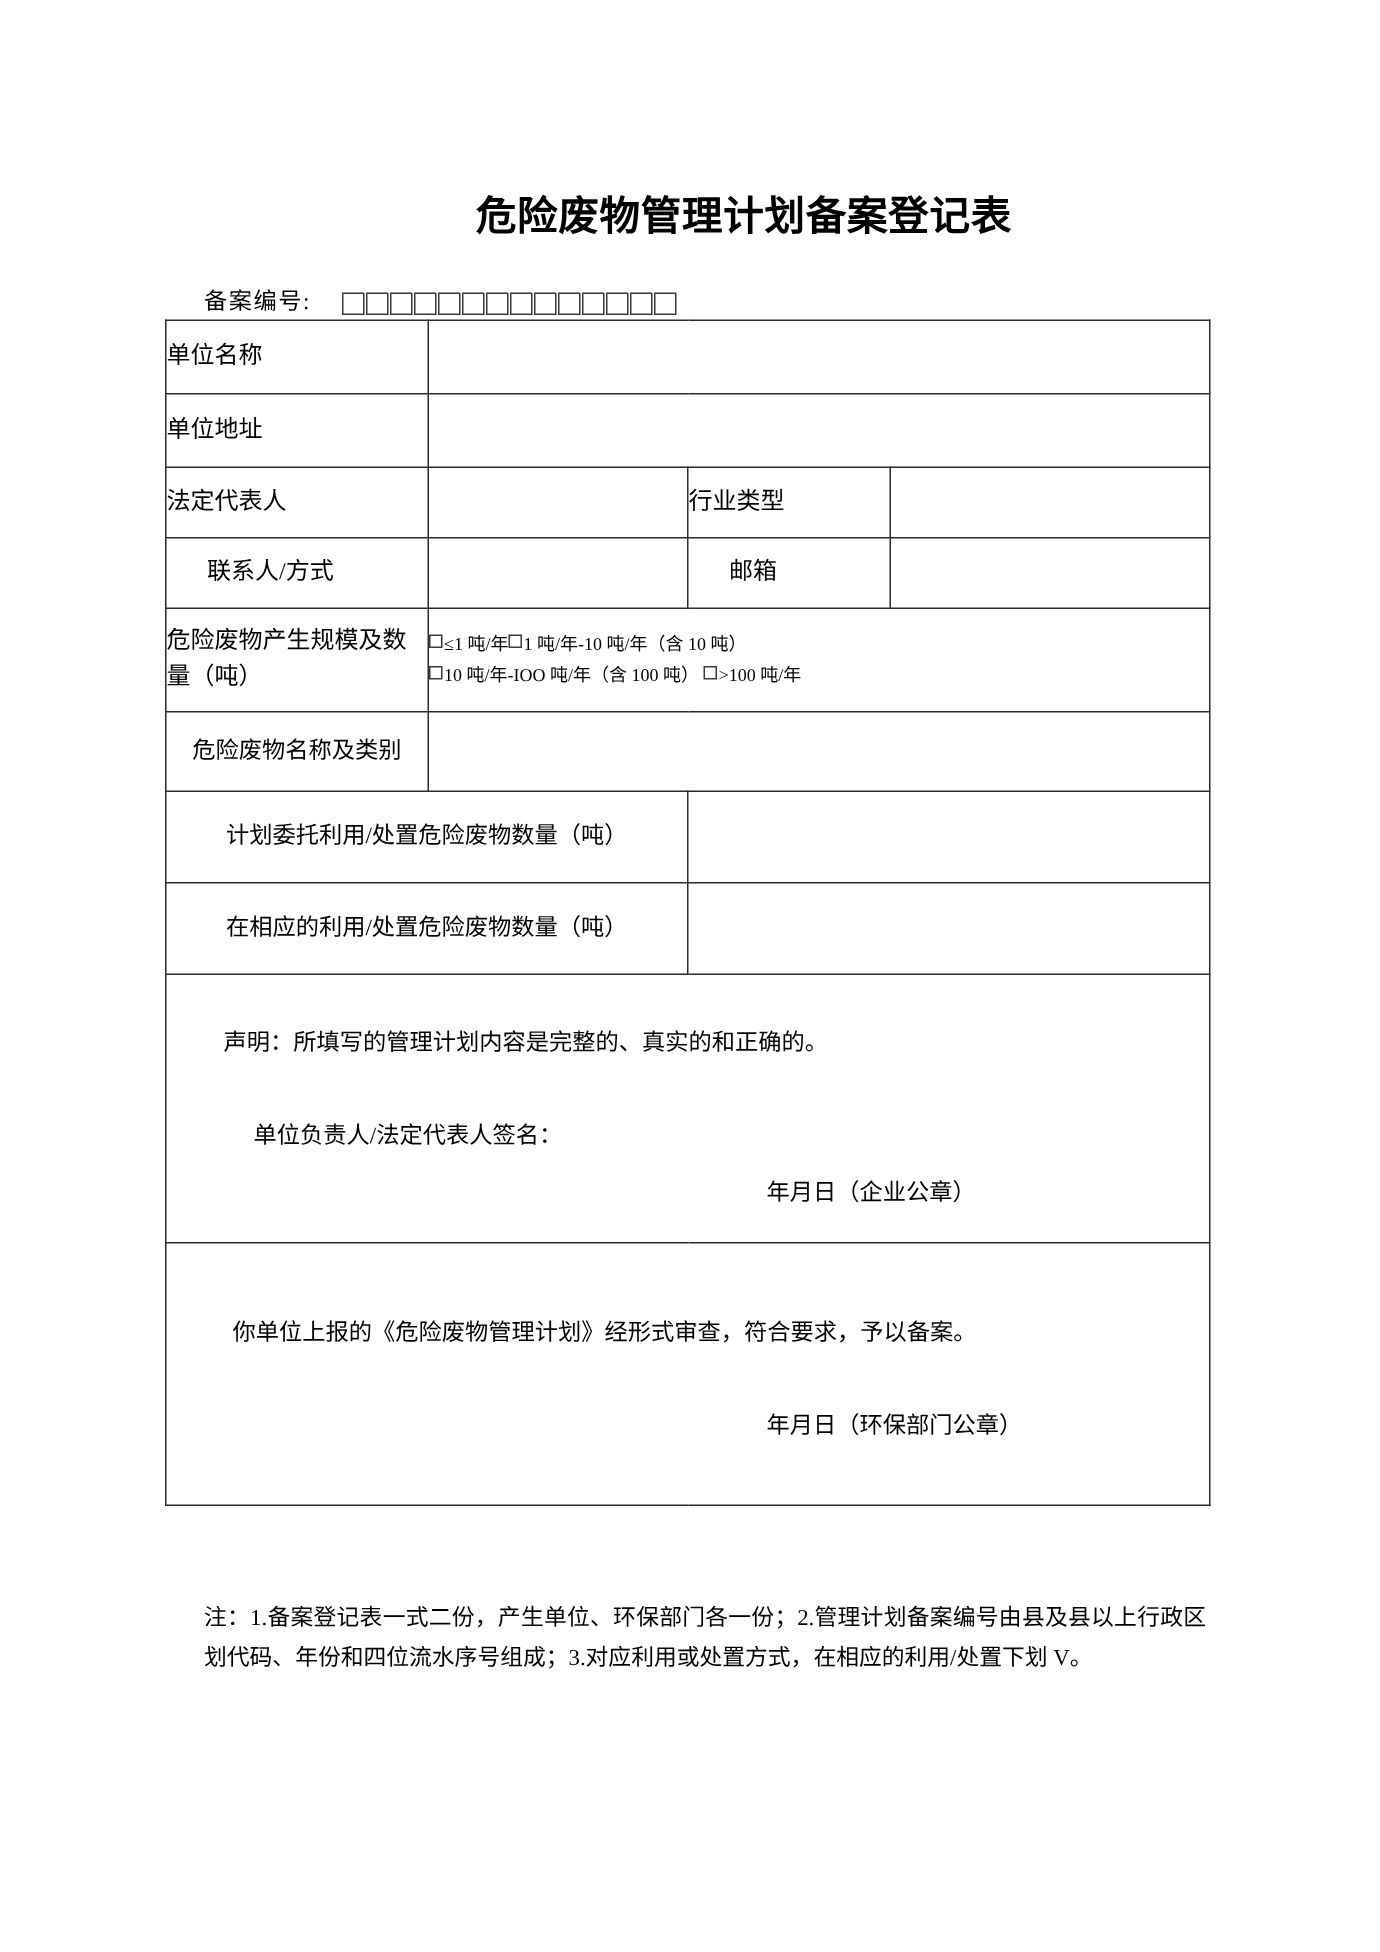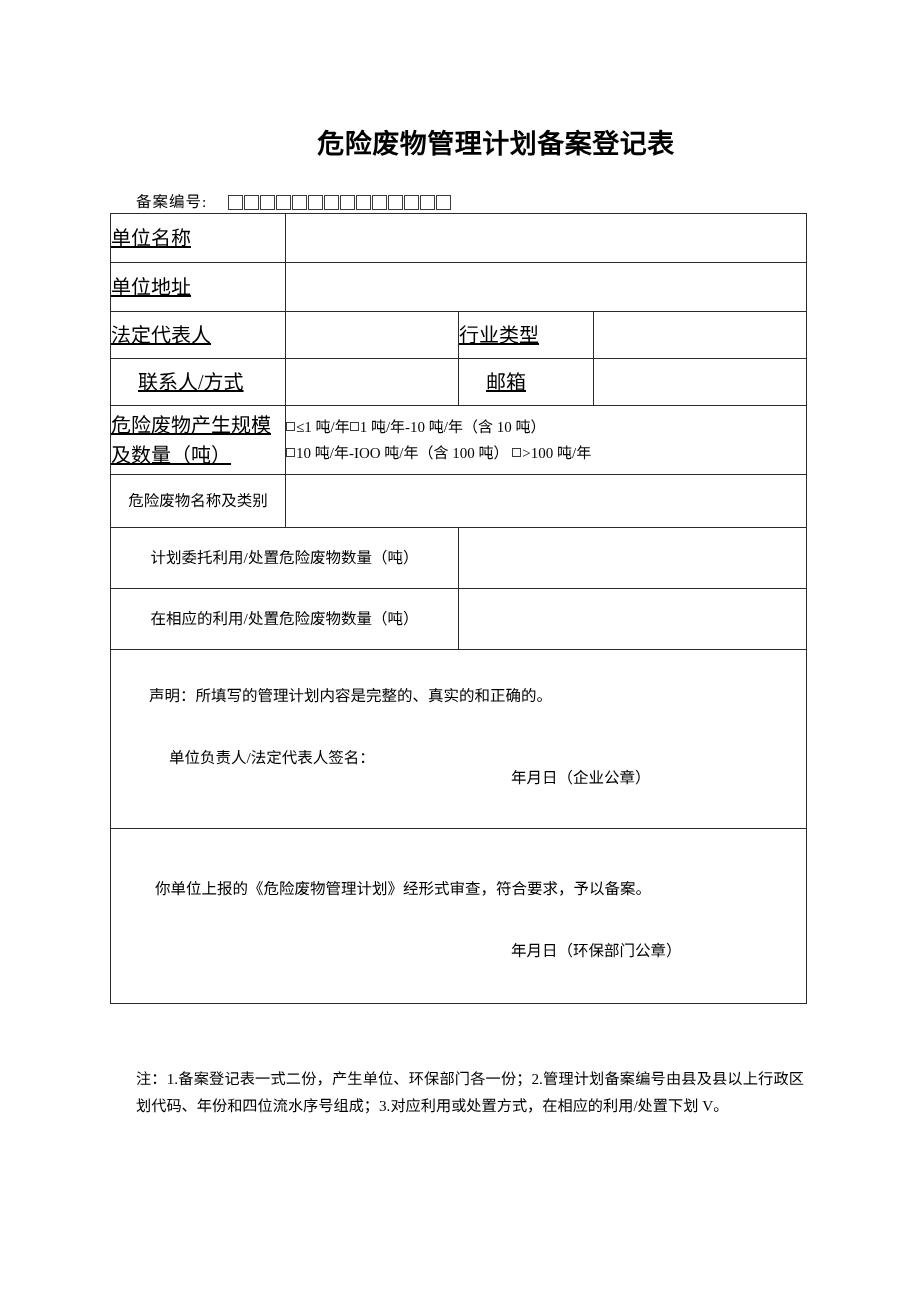--- a/index.html
+++ b/index.html
@@ -79,23 +79,22 @@
     table-layout: fixed;
     font-size: 15px;
   }
   .form-table td {
     border: 1px solid #2b2b2b;
     padding: 0;
     vertical-align: middle;
   }
   .cell-label {
     padding: 6px 0 6px 8px;
-    font-size: 20px;
+    font-size: 16px;
     line-height: 1.5;
-    text-decoration: underline;
   }
   .cell-label-center {
     padding: 6px 10px;
     text-align: center;
     font-size: 15.5px;
     line-height: 1.5;
   }
   .cell-blank {
     background: #ffffff;
   }
@@ -106,21 +105,21 @@
   .r-contact td  { height: 46px; padding-left: 27px; }
   .r-scale td    { height: 68px; }
   .r-wastecat td { height: 52px; }
   .r-entrust td  { height: 60px; }
   .r-self td     { height: 60px; }
   .r-declare td  { height: 178px; }
   .r-approve td  { height: 174px; }
 
   .scale-options {
     padding: 8px 4px 8px 5px;
-    font-size: 15px;
+    font-size: 12px;
     line-height: 1.75;
   }
   .opt-line { white-space: nowrap; }
   .cb {
     display: inline-block;
     width: 9px;
     height: 9px;
     border: 1px solid #3a3a3a;
     box-sizing: border-box;
     vertical-align: 1px;
@@ -144,21 +143,21 @@
     white-space: nowrap;
   }
   .decl-line-2 {
     position: absolute;
     top: 96px;
     left: 58px;
     white-space: nowrap;
   }
   .decl-line-3 {
     position: absolute;
-    top: 116px;
+    top: 134px;
     left: 400px;
     white-space: nowrap;
     text-align: center;
   }
   .appr-line-1 {
     position: absolute;
     top: 48px;
     left: 44px;
     white-space: nowrap;
   }

